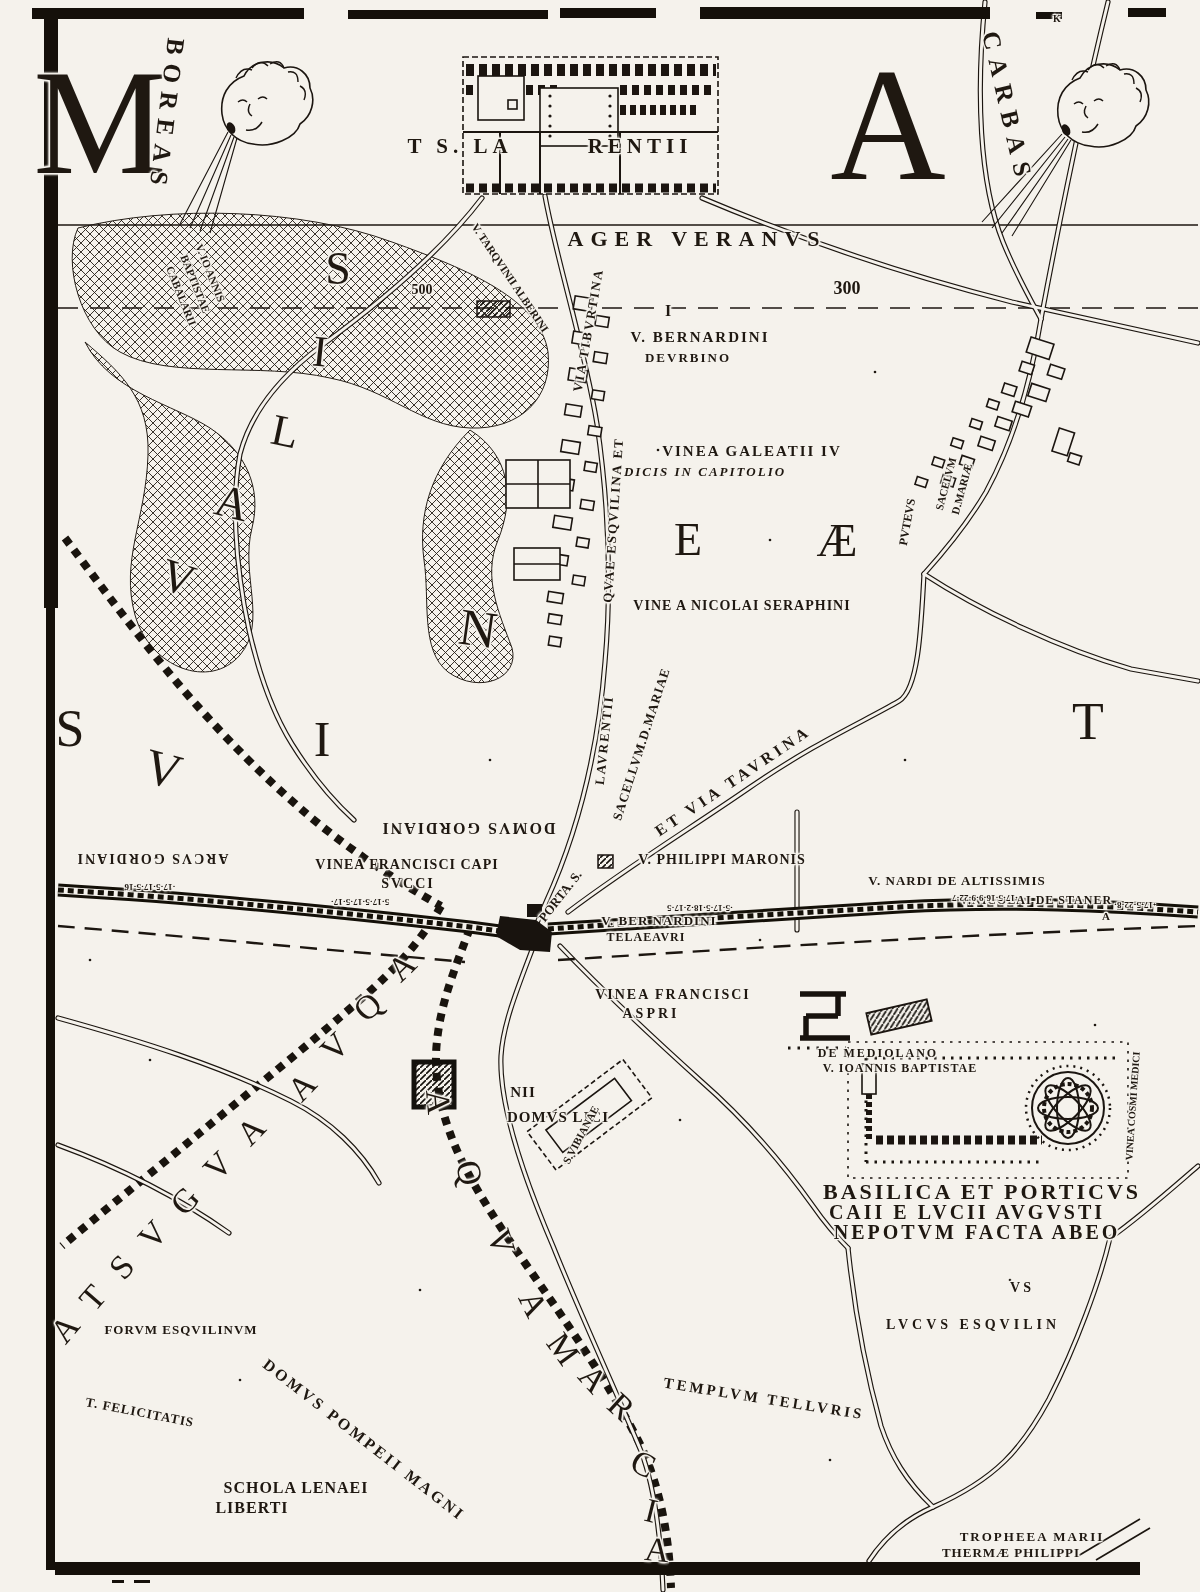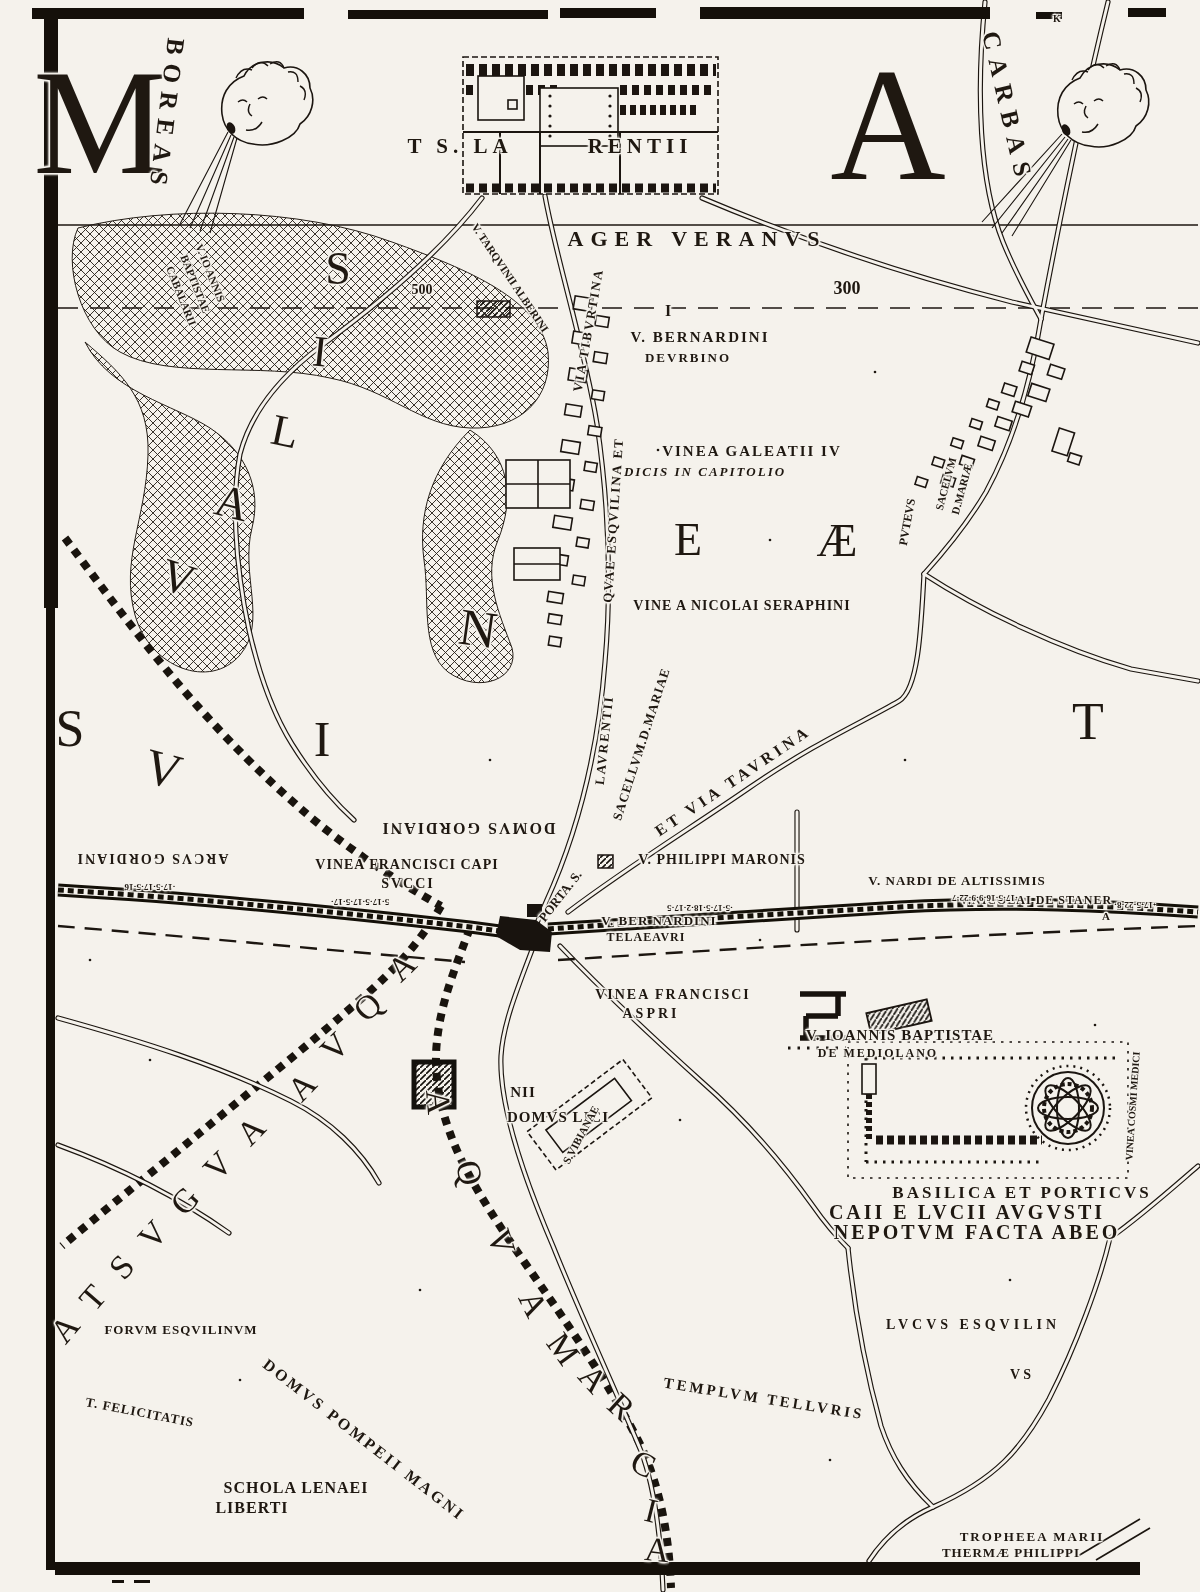--- a/index.html
+++ b/index.html
@@ -328,36 +328,36 @@
       <div class="lbl" style="left: 1106px; top: 916px; font-size: 11px; transform: translate(-50%, -50%) rotate(0deg);">A</div>
       <div class="lbl" style="left: 659px; top: 920px; font-size: 13px; letter-spacing: 1px; transform: translate(-50%, -50%) rotate(0deg);">V. BER NARDINI</div>
       <div class="lbl" style="left: 646px; top: 937px; font-size: 12px; letter-spacing: 1px; transform: translate(-50%, -50%) rotate(0deg);">TELAEAVRI</div>
       <div class="lbl" style="left: 150px; top: 886px; font-size: 9px; transform: translate(-50%, -50%) rotate(180deg);">·17·5·17·5·16</div>
       <div class="lbl" style="left: 360px; top: 901px; font-size: 9px; transform: translate(-50%, -50%) rotate(180deg);">5·17·5·17·5·17·</div>
       <div class="lbl" style="left: 700px; top: 907px; font-size: 9px; transform: translate(-50%, -50%) rotate(180deg);">·5·17·5·18·2·17·5</div>
       <div class="lbl" style="left: 985px; top: 897px; font-size: 9px; transform: translate(-50%, -50%) rotate(180deg);">·17·5·16·9·9·22·7</div>
       <div class="lbl" style="left: 1135px; top: 904px; font-size: 9px; transform: translate(-50%, -50%) rotate(180deg);">·17·5·22·8·</div>
       <div class="lbl" style="left: 673px; top: 995px; font-size: 14px; letter-spacing: 2px; transform: translate(-50%, -50%) rotate(0deg);">VINEA FRANCISCI</div>
       <div class="lbl" style="left: 651px; top: 1014px; font-size: 14px; letter-spacing: 3px; transform: translate(-50%, -50%) rotate(0deg);">ASPRI</div>
-      <div class="lbl" style="left: 900px; top: 1035px; font-size: 15px; letter-spacing: 1px; transform: translate(-50%, -50%) rotate(0deg);">V. IOANNIS BAPTISTAE</div>
+      <div class="lbl" style="left: 900px; top: 1068px; font-size: 12px; letter-spacing: 1px; transform: translate(-50%, -50%) rotate(0deg);">V. IOANNIS BAPTISTAE</div>
       <div class="lbl" style="left: 878px; top: 1053px; font-size: 12px; letter-spacing: 2px; transform: translate(-50%, -50%) rotate(0deg);">DE MEDIOLANO</div>
       <div class="lbl" style="left: 558px; top: 1072px; font-size: 15px; letter-spacing: 1px; transform: translate(-50%, -50%) rotate(0deg); margin-top: 45px;">DOMVS LICI</div>
       <div class="lbl" style="left: 523px; top: 1092px; font-size: 15px; letter-spacing: 1px; transform: translate(-50%, -50%) rotate(0deg);">NII</div>
       <div class="lbl" style="left: 581px; top: 1135px; font-size: 11px; transform: translate(-50%, -50%) rotate(-62deg);">S.VIBIANAE</div>
-      <div class="lbl" style="left: 982px; top: 1192px; font-size: 17px; letter-spacing: 3px; transform: translate(-50%, -50%) rotate(0deg); margin-left: 40px;">BASILICA ET PORTICVS</div>
+      <div class="lbl" style="left: 982px; top: 1192px; font-size: 22px; letter-spacing: 3px; transform: translate(-50%, -50%) rotate(0deg);">BASILICA ET PORTICVS</div>
       <div class="lbl" style="left: 967px; top: 1212px; font-size: 20px; letter-spacing: 3px; transform: translate(-50%, -50%) rotate(0deg);">CAII E LVCII AVGVSTI</div>
       <div class="lbl" style="left: 977px; top: 1232px; font-size: 20px; letter-spacing: 3px; transform: translate(-50%, -50%) rotate(0deg);">NEPOTVM FACTA ABEO</div>
       <div class="lbl" style="left: 1133px; top: 1106px; font-size: 10px; transform: translate(-50%, -50%) rotate(-86deg);">VINEA COSMI MEDICI</div>
       <div class="lbl" style="left: 181px; top: 1329px; font-size: 13px; letter-spacing: 1px; transform: translate(-50%, -50%) rotate(0deg); text-align: center;">FORVM ESQVILINVM</div>
       <div class="lbl" style="left: 140px; top: 1412px; font-size: 13px; letter-spacing: 1px; transform: translate(-50%, -50%) rotate(11deg);">T. FELICITATIS</div>
       <div class="lbl" style="left: 364px; top: 1440px; font-size: 16px; letter-spacing: 3px; transform: translate(-50%, -50%) rotate(38deg);">DOMVS POMPEII MAGNI</div>
       <div class="lbl" style="left: 296px; top: 1488px; font-size: 16px; letter-spacing: 1px; transform: translate(-50%, -50%) rotate(0deg);">SCHOLA LENAEI</div>
       <div class="lbl" style="left: 252px; top: 1508px; font-size: 16px; letter-spacing: 1px; transform: translate(-50%, -50%) rotate(0deg);">LIBERTI</div>
       <div class="lbl" style="left: 973px; top: 1325px; font-size: 14px; letter-spacing: 4px; transform: translate(-50%, -50%) rotate(0deg);">LVCVS ESQVILIN</div>
-      <div class="lbl" style="left: 1022px; top: 1375px; font-size: 14px; letter-spacing: 3px; transform: translate(-50%, -50%) rotate(0deg);">VS</div>
+      <div class="lbl" style="left: 1022px; top: 1288px; font-size: 14px; letter-spacing: 3px; transform: translate(-50%, -50%) rotate(0deg);">VS</div>
       <div class="lbl" style="left: 764px; top: 1399px; font-size: 15px; letter-spacing: 3px; transform: translate(-50%, -50%) rotate(9deg);">TEMPLVM TELLVRIS</div>
       <div class="lbl" style="left: 1032px; top: 1536px; font-size: 13px; letter-spacing: 2px; transform: translate(-50%, -50%) rotate(0deg);">TROPHEEA MARII</div>
       <div class="lbl" style="left: 1011px; top: 1552px; font-size: 13px; letter-spacing: 1px; transform: translate(-50%, -50%) rotate(0deg);">THERMÆ PHILIPPI</div>
       <div class="lbl" style="left: 668px; top: 311px; font-size: 16px; transform: translate(-50%, -50%) rotate(0deg);">I</div>
       <div class="lbl" style="left: 1057px; top: 19px; font-size: 10px; transform: translate(-50%, -50%) rotate(0deg);">K</div>
       <div class="lbl big" style="left: 178px; top: 578px; font-size: 46px; transform: translate(-50%, -50%) rotate(18deg);">V</div>
       <div class="lbl big" style="left: 232px; top: 503px; font-size: 46px; transform: translate(-50%, -50%) rotate(14deg);">A</div>
       <div class="lbl big" style="left: 285px; top: 432px; font-size: 44px; transform: translate(-50%, -50%) rotate(12deg);">L</div>
       <div class="lbl big" style="left: 320px; top: 352px; font-size: 44px; transform: translate(-50%, -50%) rotate(6deg);">I</div>
       <div class="lbl big" style="left: 338px; top: 269px; font-size: 46px; transform: translate(-50%, -50%) rotate(0deg);">S</div>

